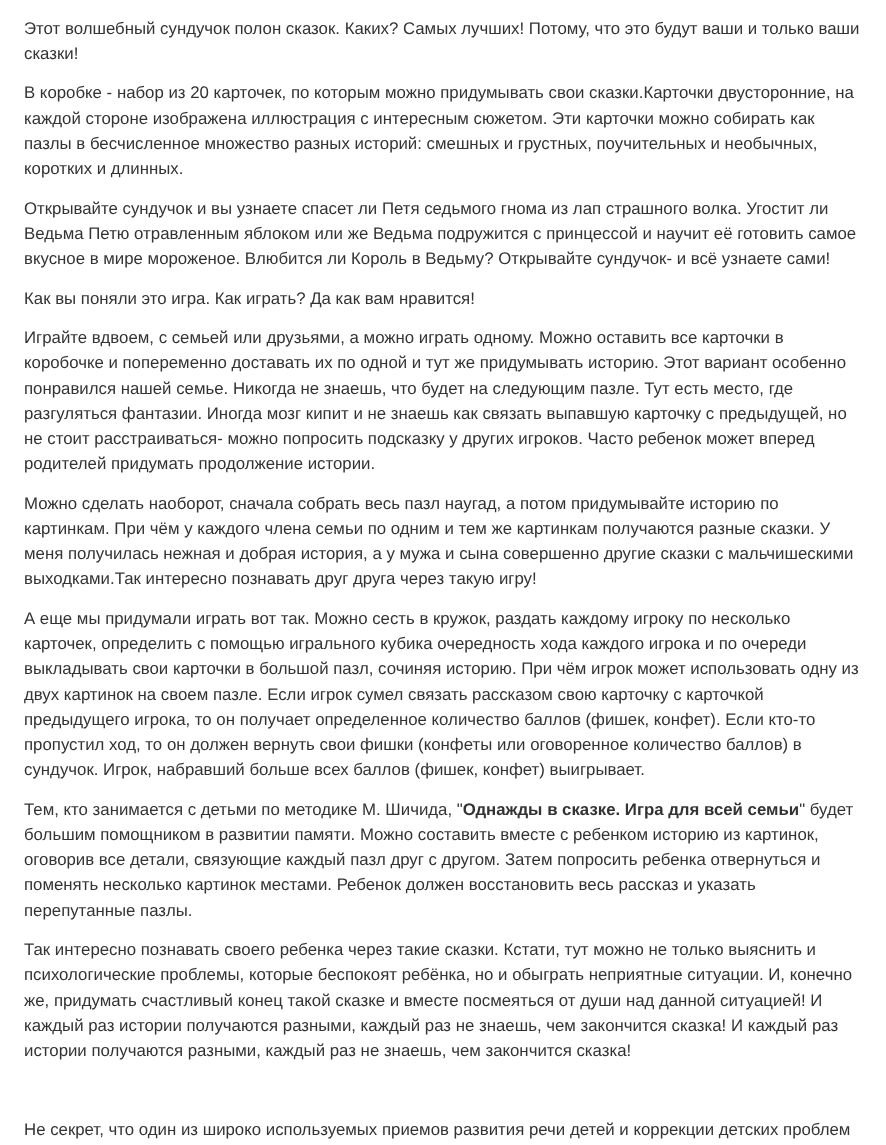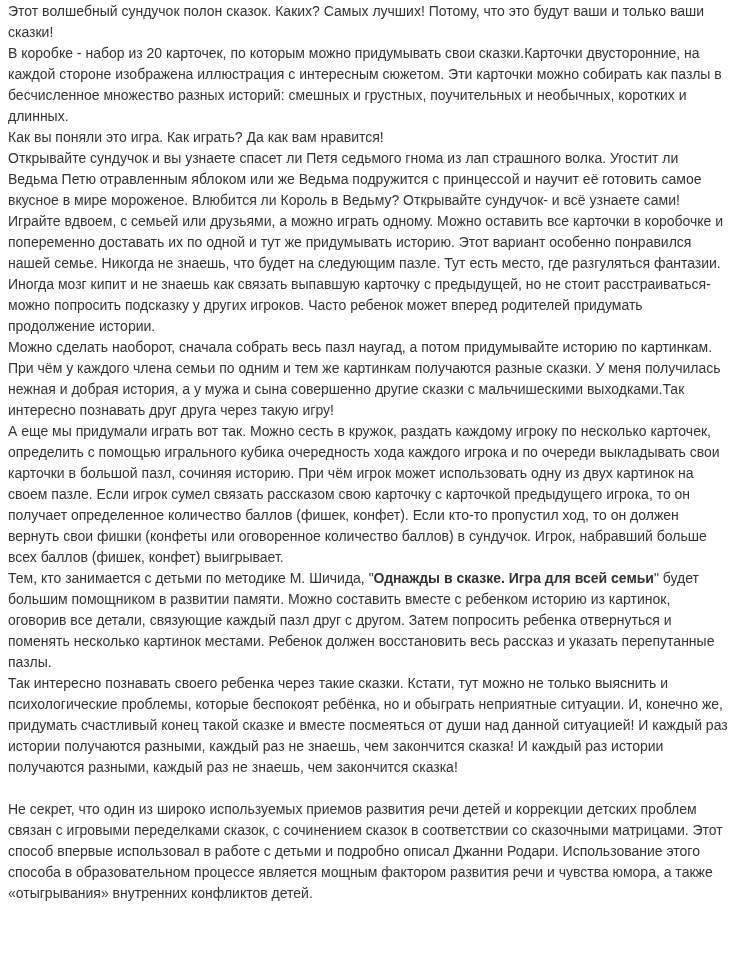--- a/index.html
+++ b/index.html
@@ -15,39 +15,39 @@
     padding: 1px 8px 8px 8px;
   }
   .review-text {
     font-family: "Liberation Sans", "DejaVu Sans", sans-serif;
     font-size: 14px;
     line-height: 21px;
     color: #333333;
     text-align: left;
   }
   .review-text p {
-    margin: 0;
+    margin: 12px;
     padding: 0;
   }
   .review-text p.spacer {
     min-height: 21px;
   }
   .review-text b {
     font-weight: bold;
   }
 </style>
 </head>
 <body>
 
 <div class="page">
   <div class="review-text">
       <p><span>Этот волшебный сундучок полон сказок. Каких? Самых лучших! Потому, что это будут ваши и только ваши сказки!</span></p>
       <p><span>В коробке - набор из 20 карточек, по которым можно придумывать свои сказки.Карточки двусторонние, на каждой стороне изображена иллюстрация с интересным сюжетом. Эти карточки можно собирать как пазлы в бесчисленное множество разных историй: смешных и грустных, поучительных и необычных, коротких и длинных.</span></p>
+      <p><span>Открывайте сундучок и вы узнаете спасет ли Петя седьмого гнома из лап страшного волка. Угостит ли Ведьма Петю отравленным яблоком или же Ведьма подружится с принцессой и научит её готовить самое вкусное в мире мороженое. Влюбится ли Король в Ведьму? Открывайте сундучок- и всё узнаете сами!</span></p>
       <p><span>Как вы поняли это игра. Как играть? Да как вам нравится!</span></p>
-      <p><span>Открывайте сундучок и вы узнаете спасет ли Петя седьмого гнома из лап страшного волка. Угостит ли Ведьма Петю отравленным яблоком или же Ведьма подружится с принцессой и научит её готовить самое вкусное в мире мороженое. Влюбится ли Король в Ведьму? Открывайте сундучок- и всё узнаете сами!</span></p>
       <p><span>Играйте вдвоем, с семьей или друзьями, а можно играть одному. Можно оставить все карточки в коробочке и попеременно доставать их по одной и тут же придумывать историю. Этот вариант особенно понравился нашей семье. Никогда не знаешь, что будет на следующим пазле. Тут есть место, где разгуляться фантазии. Иногда мозг кипит и не знаешь как связать выпавшую карточку с предыдущей, но не стоит расстраиваться- можно попросить подсказку у других игроков. Часто ребенок может вперед родителей придумать продолжение истории.</span></p>
       <p><span>Можно сделать наоборот, сначала собрать весь пазл наугад, а потом придумывайте историю по картинкам. При чём у каждого члена семьи по одним и тем же картинкам получаются разные сказки. У меня получилась нежная и добрая история, а у мужа и сына совершенно другие сказки с мальчишескими выходками.Так интересно познавать друг друга через такую игру!</span></p>
       <p><span>А еще мы придумали играть вот так. Можно сесть в кружок, раздать каждому игроку по несколько карточек, определить с помощью игрального кубика очередность хода каждого игрока и по очереди выкладывать свои карточки в большой пазл, сочиняя историю. При чём игрок может использовать одну из двух картинок на своем пазле. Если игрок сумел связать рассказом свою карточку с карточкой предыдущего игрока, то он получает определенное количество баллов (фишек, конфет). Если кто-то пропустил ход, то он должен вернуть свои фишки (конфеты или оговоренное количество баллов) в сундучок. Игрок, набравший больше всех баллов (фишек, конфет) выигрывает.</span></p>
       <p><span>Тем, кто занимается с детьми по методике М. Шичида, "</span><b>Однажды в сказке. Игра для всей семьи</b><span>" будет большим помощником в развитии памяти. Можно составить вместе с ребенком историю из картинок, оговорив все детали, связующие каждый пазл друг с другом. Затем попросить ребенка отвернуться и поменять несколько картинок местами. Ребенок должен восстановить весь рассказ и указать перепутанные пазлы.</span></p>
       <p><span>Так интересно познавать своего ребенка через такие сказки. Кстати, тут можно не только выяснить и психологические проблемы, которые беспокоят ребёнка, но и обыграть неприятные ситуации. И, конечно же, придумать счастливый конец такой сказке и вместе посмеяться от души над данной ситуацией! И каждый раз истории получаются разными, каждый раз не знаешь, чем закончится сказка! И каждый раз истории получаются разными, каждый раз не знаешь, чем закончится сказка!</span></p>
       <p class="spacer">&nbsp;</p>
       <p><span>Не секрет, что один из широко используемых приемов развития речи детей и коррекции детских проблем связан с игровыми переделками сказок, с сочинением сказок в соответствии со сказочными матрицами. Этот способ впервые использовал в работе с детьми и подробно описал Джанни Родари. Использование этого способа в образовательном процессе является мощным фактором развития речи и чувства юмора, а также «отыгрывания» внутренних конфликтов детей.</span></p>
     </div>
 </div>
 

